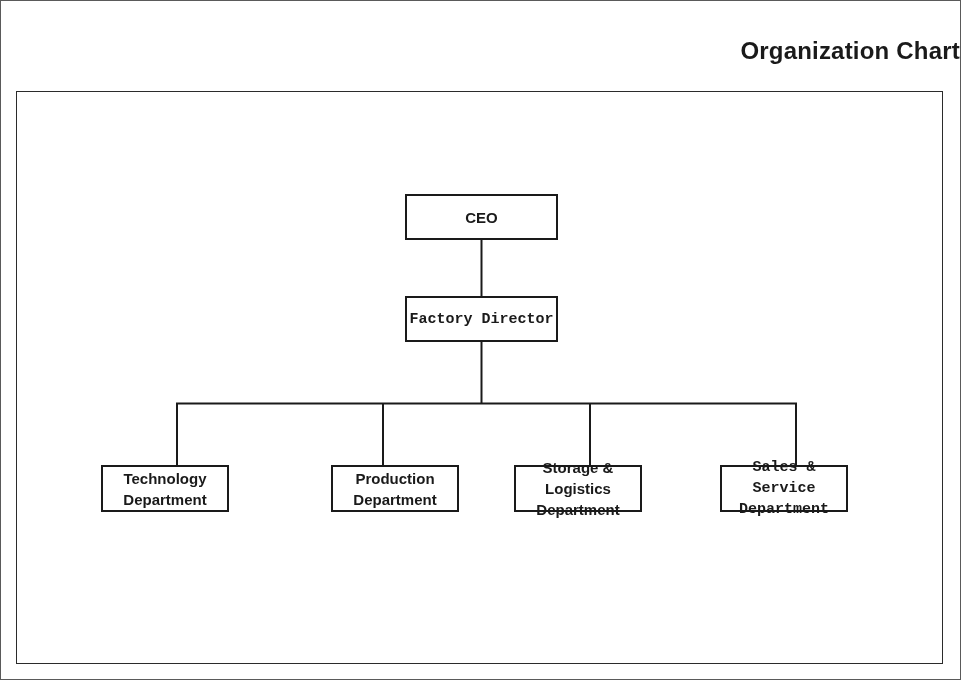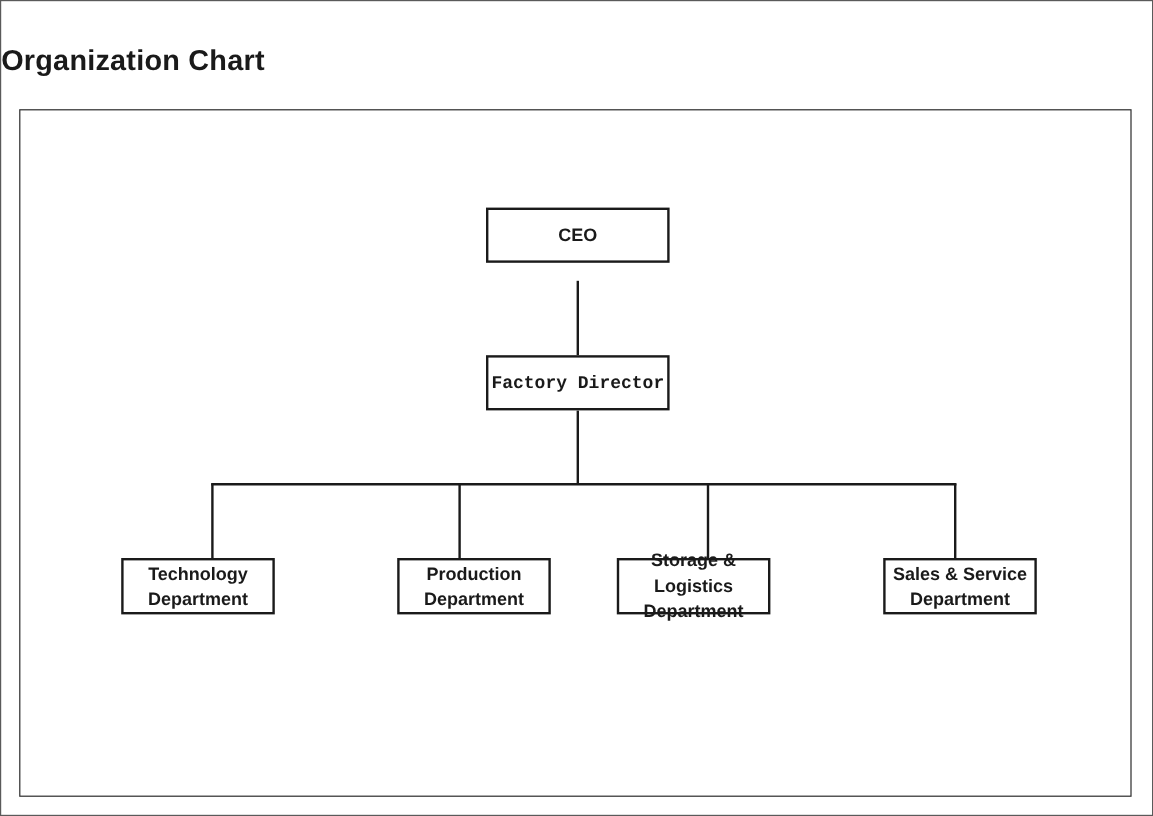--- a/index.html
+++ b/index.html
@@ -14,21 +14,21 @@
     height: 678px;
     border: 1px solid #5a5a5a;
     background: #ffffff;
     overflow: hidden;
   }
   .chart-title {
     position: absolute;
     top: 36px;
     left: 0;
     width: 100%;
-    text-align: left;
+    text-align: right;
     font-size: 24px;
     font-weight: bold;
     color: #1a1a1a;
     letter-spacing: 0.2px;
   }
   .chart-canvas {
     position: absolute;
     left: 15px;
     top: 90px;
     width: 925px;
@@ -52,27 +52,27 @@
     display: flex;
     align-items: center;
     justify-content: center;
     text-align: center;
     font-weight: bold;
     font-size: 15px;
     line-height: 21px;
     color: #1a1a1a;
     padding: 0 2px;
   }
-  .node-ceo              { left: 404px; top: 172px; width: 153px; height: 46px; }
+  .node-ceo              { left: 404px; top: 193px; width: 153px; height: 46px; }
   .node-factory-director { left: 404px; top: 295px; width: 153px; height: 46px; font-family: Liberation Mono, monospace; }
   .node-dept             { top: 464px; width: 128px; height: 47px; }
   .node-dept-1 { left: 100px; }
   .node-dept-2 { left: 306px; margin-left: 24px; }
   .node-dept-3 { left: 513px; text-align: center; }
-  .node-dept-4 { left: 735px; }
+  .node-dept-4 { left: 719px; font-family: Liberation Mono, monospace; }
 </style>
 </head>
 <body>
 
 <div class="page">
 
   <div class="chart-title">Organization Chart</div>
 
   <div class="chart-canvas"></div>
 

